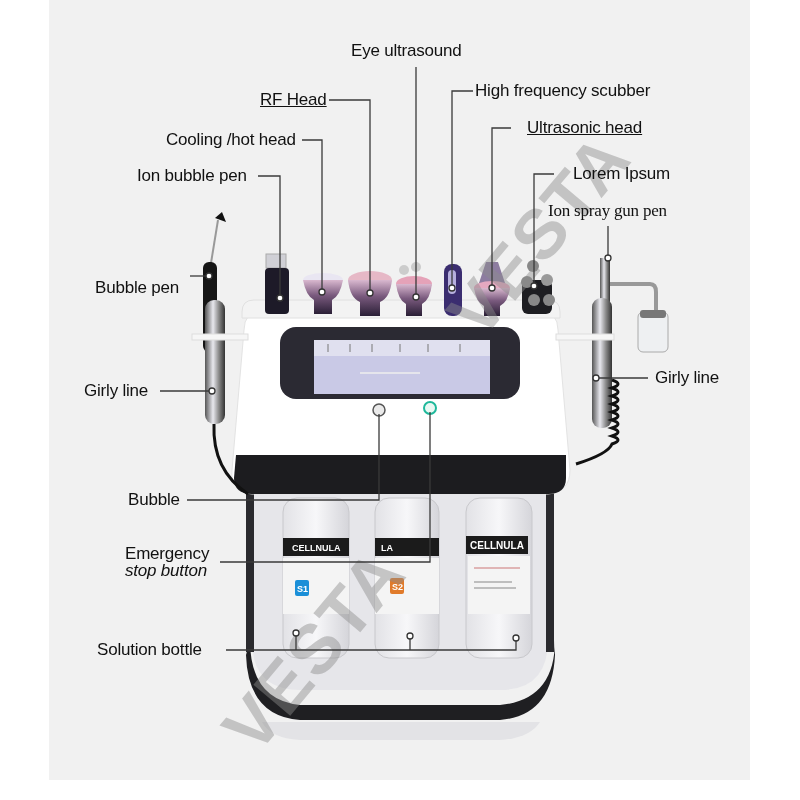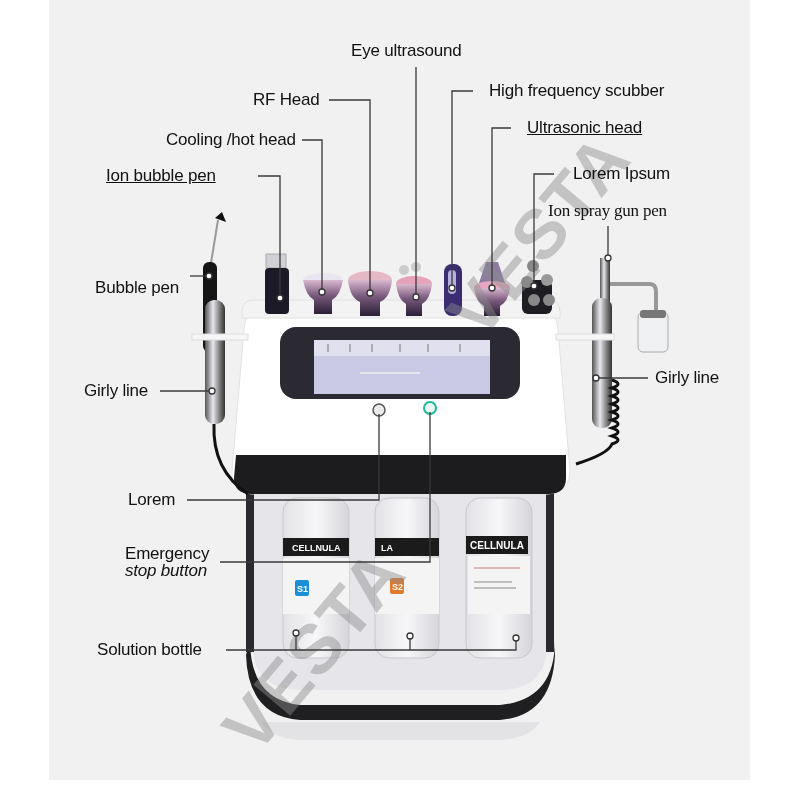--- a/index.html
+++ b/index.html
@@ -196,26 +196,26 @@
       <circle cx="209" cy="276" r="3"></circle>
     <circle cx="212" cy="391" r="3"></circle>
       <circle cx="596" cy="378" r="3"></circle>
     <circle cx="296" cy="633" r="3"></circle>
       <circle cx="410" cy="636" r="3"></circle>
       <circle cx="516" cy="638" r="3"></circle>
   </g>
 </svg>
 
 <div class="lbl" style="left:351px;top:42px;">Eye ultrasound</div>
-<div class="lbl" style="left:253px;top:91px;">RF Head</div>
-<div class="lbl" style="left:489px;top:82px;">High frequency scubber</div>
+<div class="lbl" style="left:260px;top:91px;text-decoration:underline;">RF Head</div>
+<div class="lbl" style="left:475px;top:82px;">High frequency scubber</div>
 <div class="lbl" style="left:145px;top:131px;margin-left:21px;">Cooling /hot head</div>
 <div class="lbl" style="left:527px;top:119px;text-decoration:underline;">Ultrasonic head</div>
-<div class="lbl" style="left:106px;top:167px;text-decoration:underline;">Ion bubble pen</div>
+<div class="lbl" style="left:137px;top:167px;">Ion bubble pen</div>
 <div class="lbl" style="left:573px;top:165px;">Lorem Ipsum</div>
 <div class="lbl" style="left:548px;top:202px;font-family:Liberation Serif, serif;">Ion spray gun pen</div>
 <div class="lbl" style="left:95px;top:267px;margin-top:12px;">Bubble pen</div>
 <div class="lbl" style="left:84px;top:382px;">Girly line</div>
 <div class="lbl" style="left:655px;top:369px;">Girly line</div>
-<div class="lbl" style="left:128px;top:491px;">Lorem</div>
+<div class="lbl" style="left:128px;top:491px;">Bubble</div>
 <div class="lbl" style="left:125px;top:545px;">Emergency</div>
 <div class="lbl" style="left:125px;top:562px;font-style:italic;">stop button</div>
 <div class="lbl" style="left:97px;top:641px;">Solution bottle</div>
 
 </body></html>

